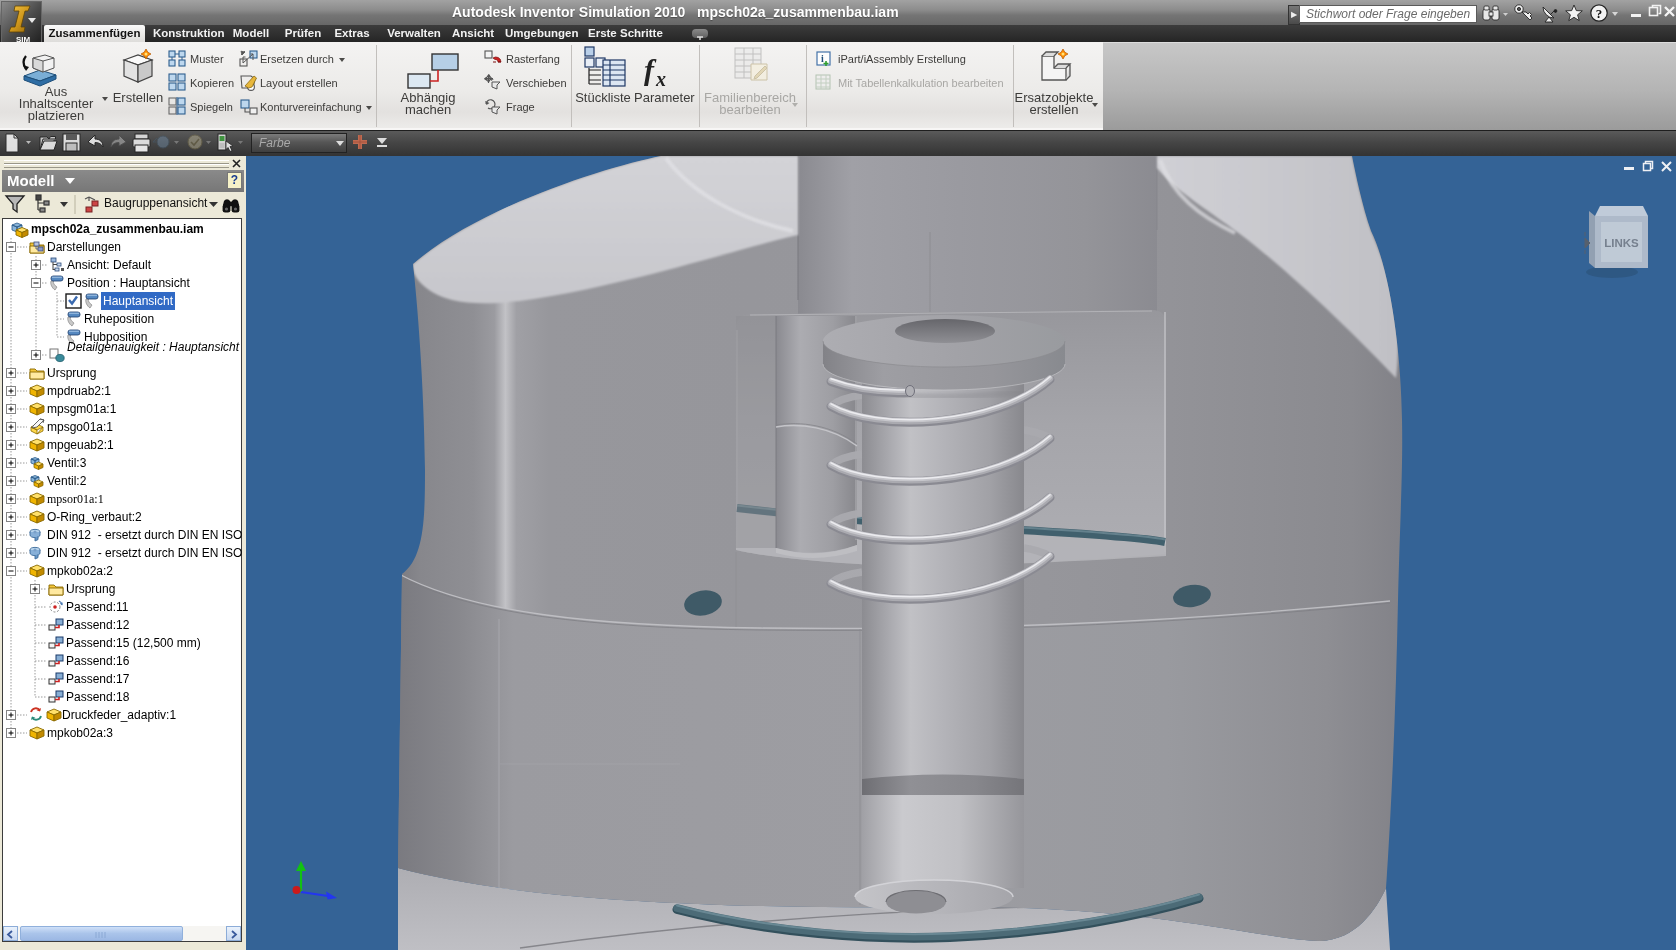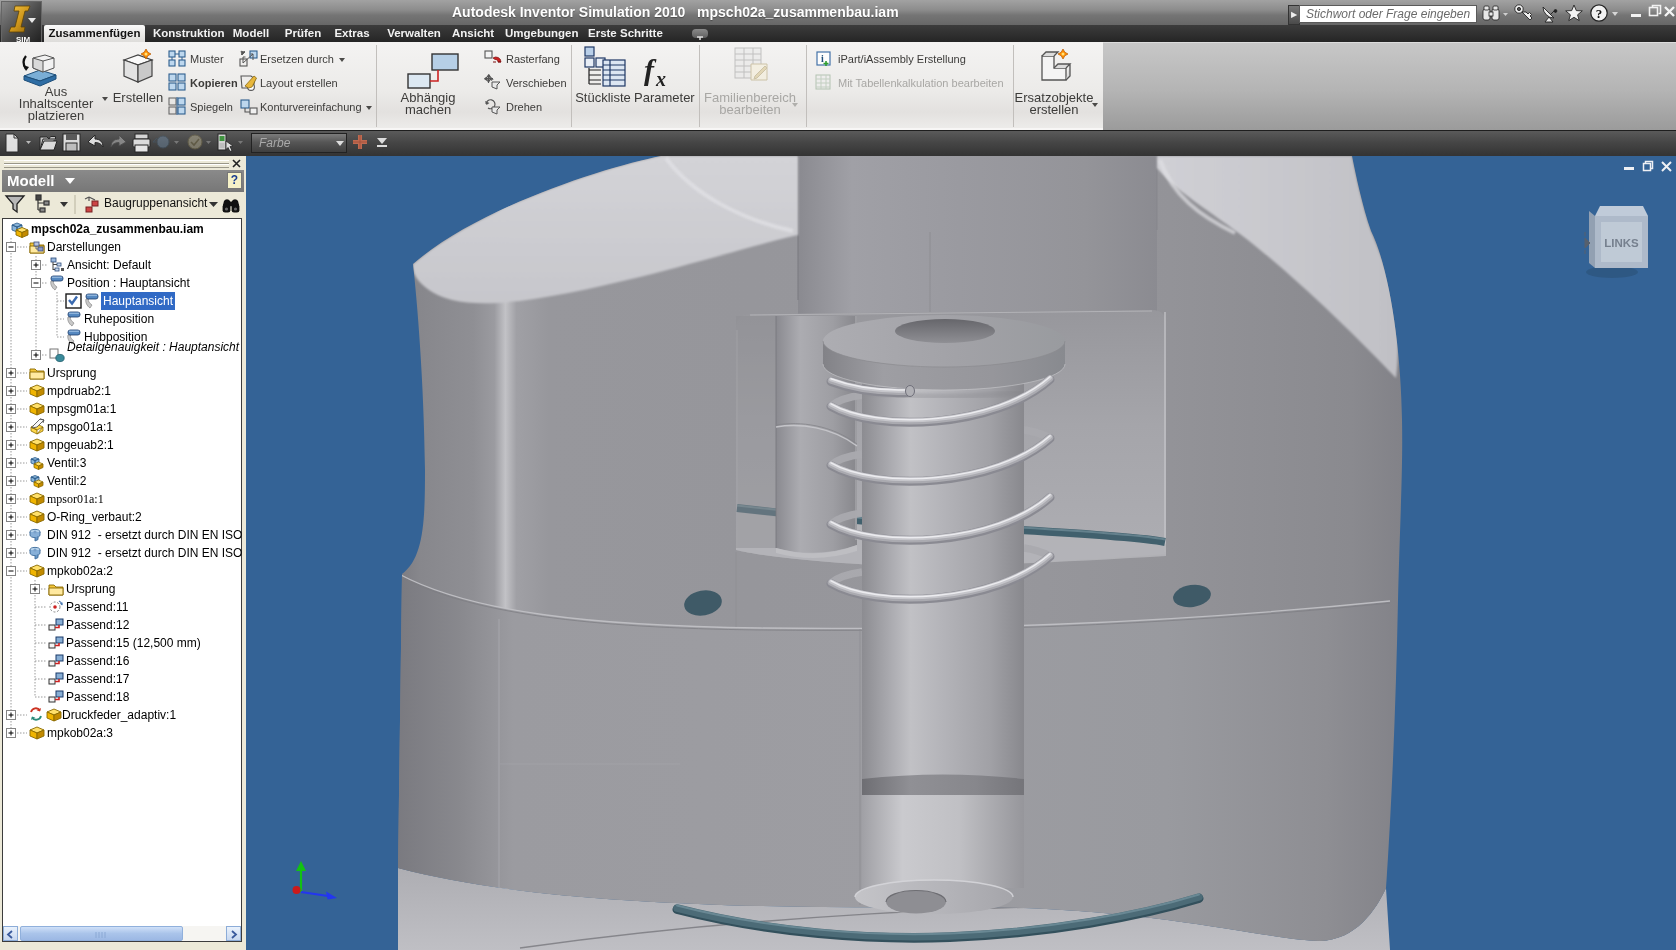--- a/index.html
+++ b/index.html
@@ -193,21 +193,21 @@
       <circle cx="11" cy="13" r="3.4" fill="#fff" stroke="#555" stroke-width="1.1"></circle>
       <path d="M5 12 L14 2 l2.5 2 L12 13 l-3.4 1z" fill="#e7b73c" stroke="#8a6a10" stroke-width="0.8"></path>
     </g>
     <g transform="translate(72,48)">
       <rect x="1" y="2" width="8" height="8" fill="#bdd7ee" stroke="#2e5f8f" stroke-width="1.1"></rect>
       <path d="M5 10 v4 h5" fill="none" stroke="#555" stroke-width="1.1"></path>
       <rect x="10" y="10" width="7" height="6" fill="#f0f0f0" stroke="#555" stroke-width="1.1"></rect>
     </g>
   </svg>
   <div class="rsmall" style="left:190px;top:52px;">Muster</div>
-  <div class="rsmall" style="left:190px;top:76px;font-weight:bold;">Kopieren</div>
+  <div class="rsmall" style="left:190px;top:76px;">Kopieren</div>
   <div class="rsmall" style="left:190px;top:100px;">Spiegeln</div>
   <div class="rsmall" style="left:260px;top:52px;">Ersetzen durch</div>
   <div class="darr" style="left:339px;top:58px;"></div>
   <div class="rsmall" style="left:260px;top:76px;">Layout erstellen</div>
   <div class="rsmall" style="left:260px;top:100px;">Konturvereinfachung</div>
   <div class="darr" style="left:366px;top:106px;"></div>
 
   <svg class="abs" style="left:406px;top:52px;" width="60" height="40" viewBox="0 0 60 40">
     <rect x="26" y="2" width="26" height="16" fill="#b6cfe6" stroke="#333" stroke-width="1.4"></rect>
     <rect x="2" y="22" width="22" height="14" fill="#dce8f2" stroke="#333" stroke-width="1.4"></rect>
@@ -227,21 +227,21 @@
       <path d="M8 8 L16 8 L13 11 L13 15 L8 13 Z" fill="#e9e9e9" stroke="#555" stroke-width="1"></path>
     </g>
     <g transform="translate(0,48)">
       <path d="M2 6 a4.5 4.5 0 1 1 2 4" fill="none" stroke="#555" stroke-width="1.2"></path>
       <path d="M1 3 l1.5 4 3-2z" fill="#555"></path>
       <path d="M8 9 L16 9 L13 12 L13 16 L8 14 Z" fill="#e9e9e9" stroke="#555" stroke-width="1"></path>
     </g>
   </svg>
   <div class="rsmall" style="left:506px;top:52px;">Rasterfang</div>
   <div class="rsmall" style="left:506px;top:76px;">Verschieben</div>
-  <div class="rsmall" style="left:506px;top:100px;">Drehen</div>
+  <div class="rsmall" style="left:506px;top:100px;">Frage</div>
 
   <svg class="abs" style="left:584px;top:46px;" width="100" height="42" viewBox="0 0 100 42">
     <g stroke="#1f3864" stroke-width="1.2">
       <rect x="1" y="1" width="9" height="9" fill="#b9cfe8"></rect>
       <rect x="1" y="12" width="9" height="9" fill="#e8eef6"></rect>
       <rect x="12" y="12" width="9" height="9" fill="#e8eef6"></rect>
       <path d="M5 22 v16 M5 24 h12 M5 29 h12 M5 34 h12 M5 38 h12" fill="none" stroke="#222"></path>
       <rect x="19" y="14" width="22" height="26" fill="#dce6f2"></rect>
       <path d="M19 19 h22 M19 24 h22 M19 29 h22 M19 34 h22 M26 14 v26" fill="none"></path>
     </g>

